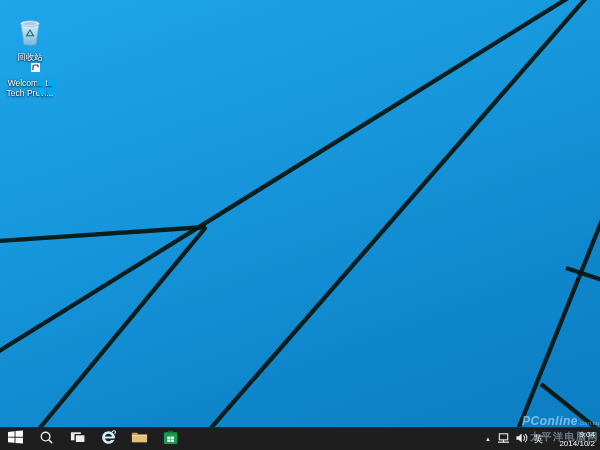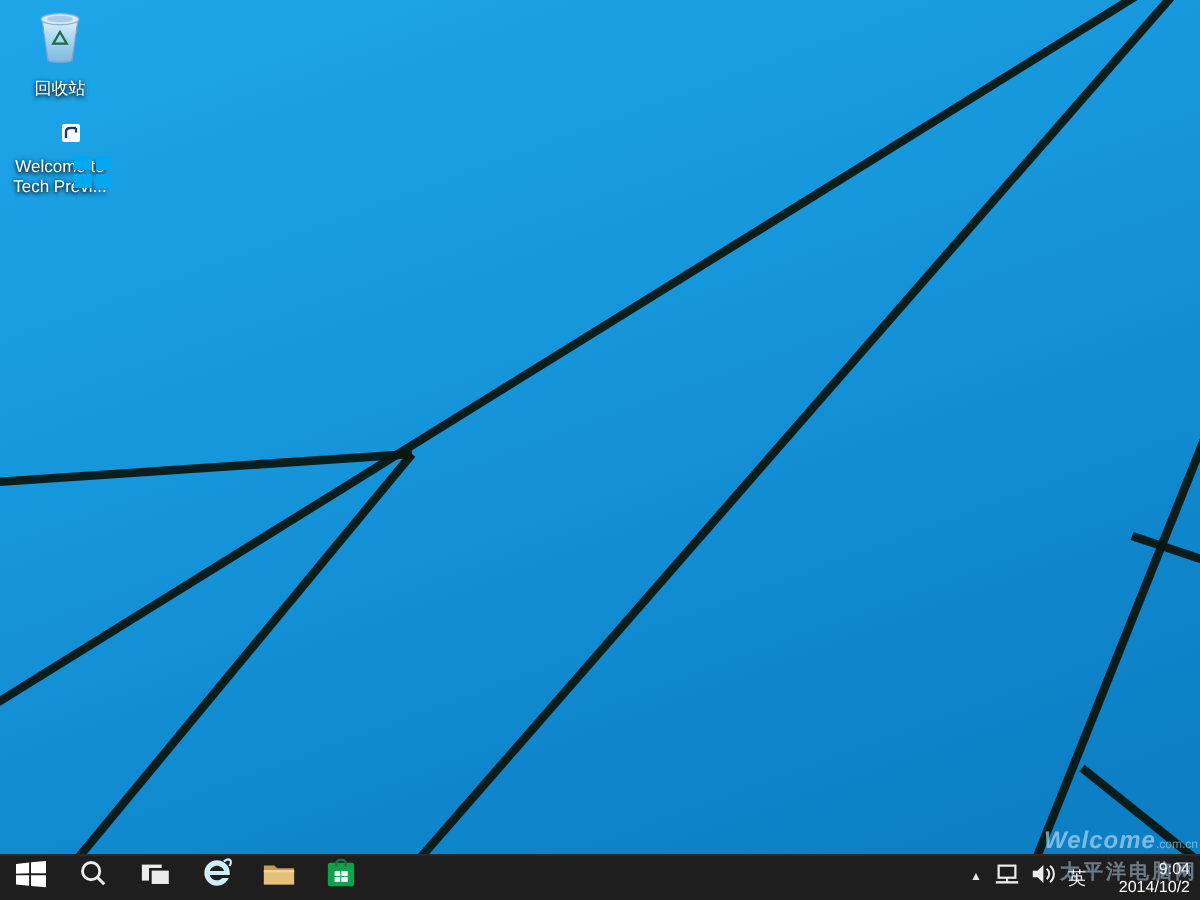--- a/index.html
+++ b/index.html
@@ -16,21 +16,21 @@
   .wallpaper-lines{position:absolute;inset:0;display:block;}
   
   .desk-icon{
     position:absolute;width:56px;text-align:center;cursor:default;
   }
   .desk-icon .glyph{display:inline-block;}
   .desk-icon .label{
     margin-top:1px;font-size:8.5px;line-height:10px;color:#fff;
     text-shadow:0 1px 2px rgba(0,0,0,.85), 0 0 2px rgba(0,0,0,.6);
   }
-  .icon-recycle{left:2px;top:5px;}
+  .icon-recycle{left:2px;top:19px;}
   .icon-welcome{left:2px;top:59px;}
   .tile{
     width:33px;height:29px;background:#fff;border-radius:1px;
     margin:0 auto;position:relative;box-shadow:0 1px 2px rgba(0,0,0,.35);
   }
   .tile .flag{
     position:absolute;left:7px;top:6px;width:19px;height:16px;
     display:grid;grid-template-columns:1fr 1fr;grid-template-rows:1fr 1fr;gap:2px;
   }
   .tile .flag i{background:#00a9ef;display:block;}
@@ -219,16 +219,16 @@
 
     <div class="clock">
       <div>9:04</div>
       <div>2014/10/2</div>
     </div>
   </div>
 </div>
 
 <div class="watermark">
   <div>
-    <span class="brand">Welcome</span><span class="suffix">.com.cn</span>
+    <span class="brand">PConline</span><span class="suffix">.com.cn</span>
   </div>
   <div class="cn">太平洋电脑网</div>
 </div>
 
 </body></html>

